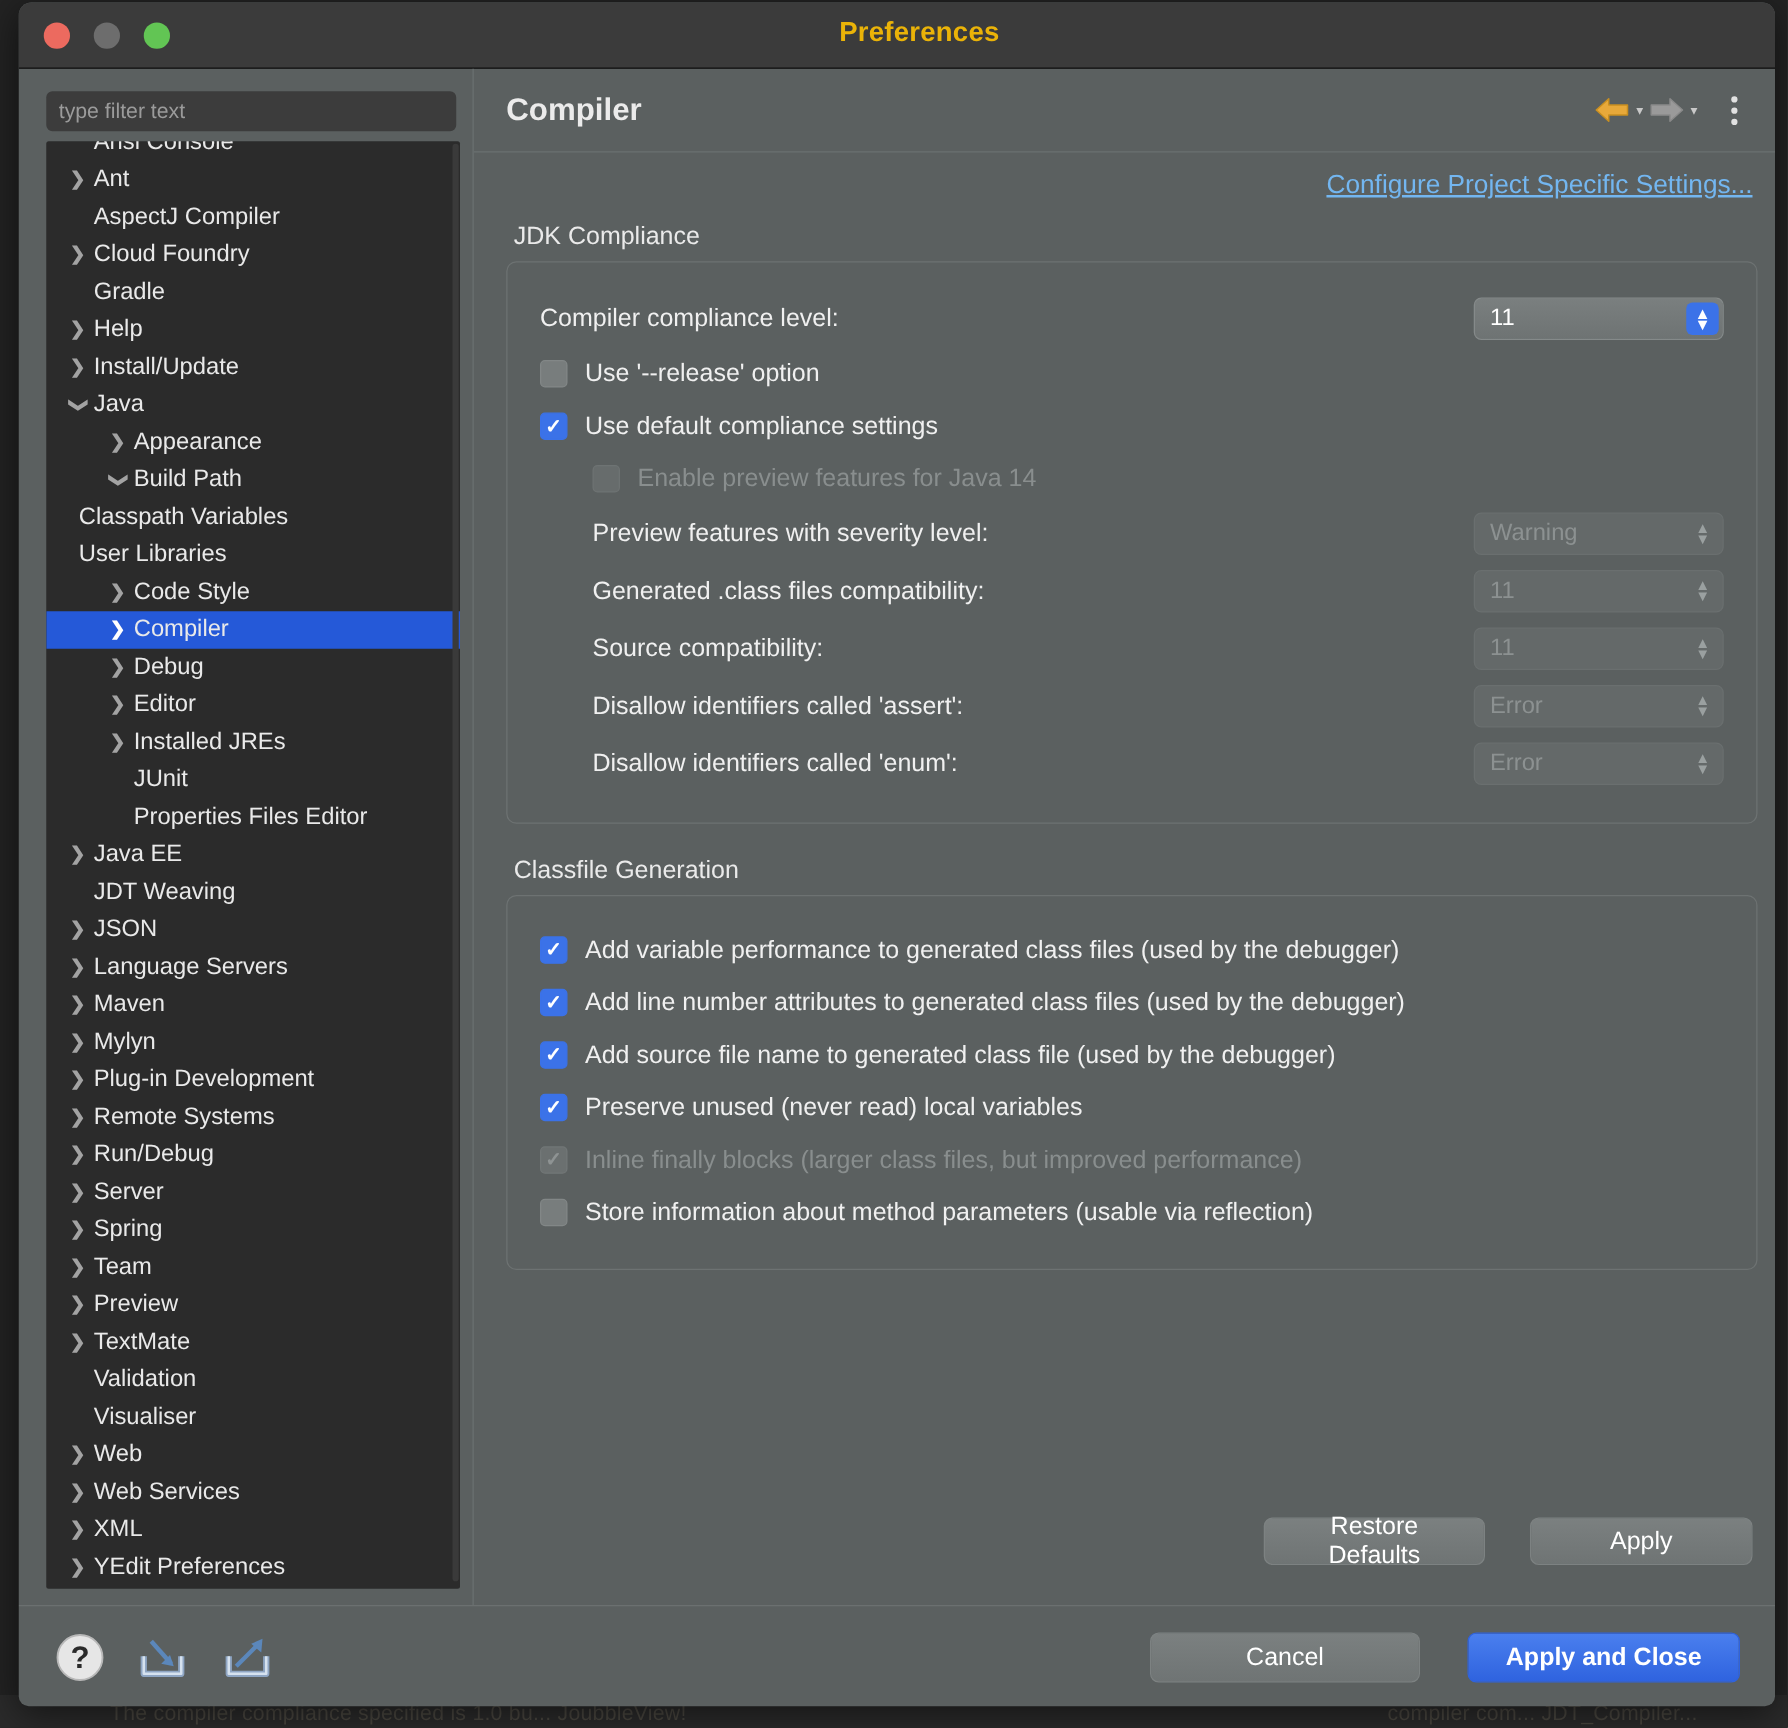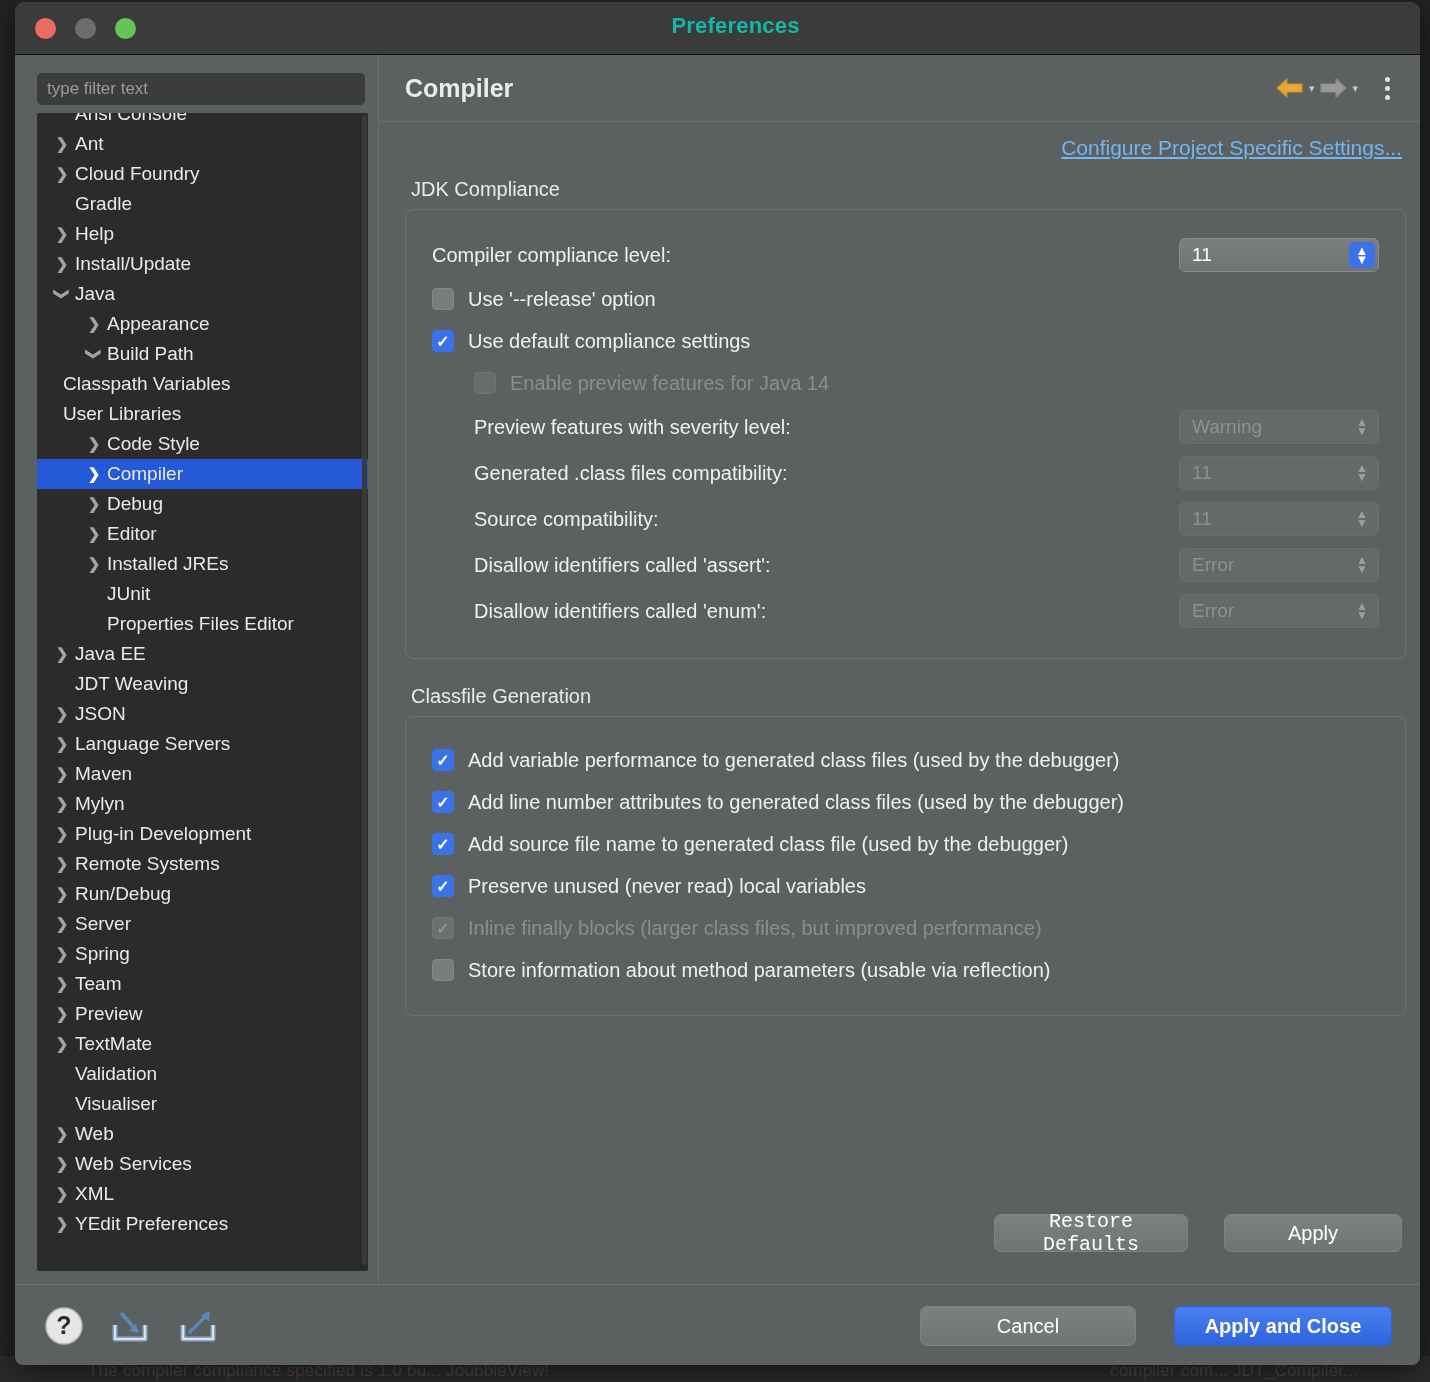--- a/index.html
+++ b/index.html
@@ -47,21 +47,21 @@
     position: relative;
   }
   .traffic { position: absolute; left: 20px; top: 16px; display: flex; gap: 19px; }
   .light { width: 21px; height: 21px; border-radius: 50%; }
   .light.red { background: #ec6a5f; }
   .light.yellow { background: #6d6d6d; }
   .light.green { background: #62c554; }
   .win-title {
     position: absolute; left: 0; right: 0; top: 11px;
     text-align: center;
-    font-size: 22px; font-weight: bold; color: #14b8a6;
+    font-size: 22px; font-weight: bold; color: #eab308;
     letter-spacing: .2px;
     padding-left: 36px;
   }
 
   .body-row { display: flex; height: 1229px; }
 
   
   .leftpane {
     width: 363px;
     padding: 12px 0 0 0;
@@ -234,21 +234,21 @@
   }
   .btn.primary {
     background: linear-gradient(#4a7fee, #2f63df);
     border: 1px solid #2f63df;
   }
   .action-row {
     position: absolute; right: 18px; bottom: 18px;
     display: flex; gap: 36px;
   }
   .action-row .btn { min-width: 0; }
-  #restore-defaults-button { width: 194px; font-family: Liberation Mono, monospace; }
+  #restore-defaults-button { width: 177px; }
   #apply-button { width: 178px; }
 
   
   .footer {
     height: 82px;
     border-top: 1px solid #6b7070;
     display: flex; align-items: center;
     padding: 0 28px 0 28px;
     position: relative;
   }
@@ -288,20 +288,24 @@
       </div>
       <div class="tree">
         <div class="tree-inner" id="tree-inner">
             <div class="tree-row lvl0">
               <span class="twisty tw-none"></span>
               <span>Ansi Console</span>
             </div>
             <div class="tree-row lvl0">
               <span class="twisty tw-right"></span>
               <span>Ant</span>
+            </div>
+            <div class="tree-row lvl0">
+              <span class="twisty tw-none"></span>
+              <span>AspectJ Compiler</span>
             </div>
             <div class="tree-row lvl0">
               <span class="twisty tw-right"></span>
               <span>Cloud Foundry</span>
             </div>
             <div class="tree-row lvl0">
               <span class="twisty tw-none"></span>
               <span>Gradle</span>
             </div>
             <div class="tree-row lvl0">

